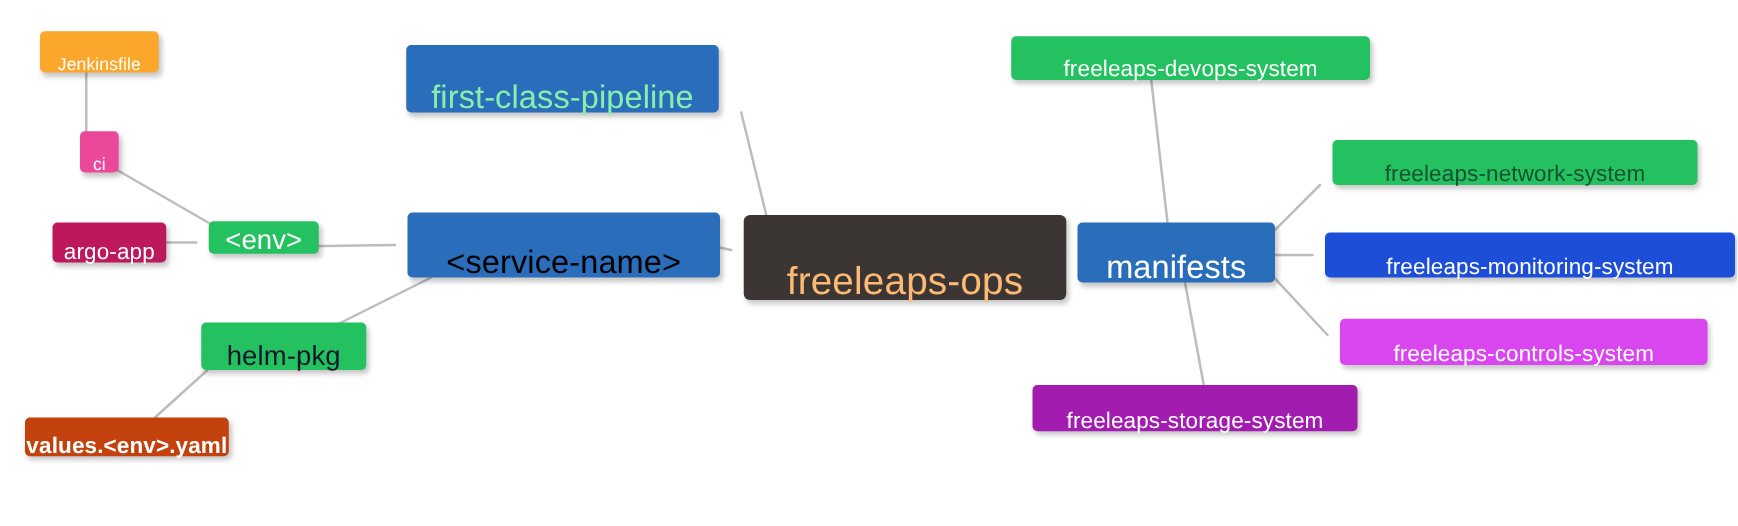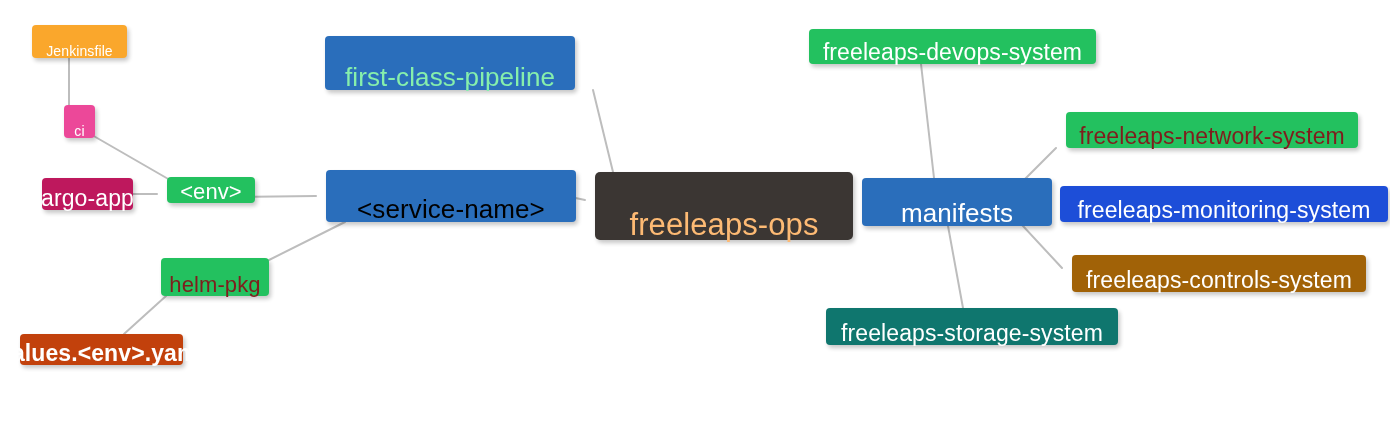--- a/index.html
+++ b/index.html
@@ -65,21 +65,21 @@
   }
   .n-red {
     background: #f4511e;
   }
   .n-orange {
     background: #faa72c;
   }
   .sz-xl { font-size: 31px; }
   .sz-lg { font-size: 26px; }
   .sz-md { font-size: 22px; }
-  .sz-sm { font-size: 23px; }
+  .sz-sm { font-size: 18px; }
   .sz-xs { font-size: 14px; }
 </style>
 </head>
 <body>
 
 <div id="mindmap-canvas">
   <svg id="edge-layer" viewBox="0 0 1390 421" width="1390" height="421" xmlns="http://www.w3.org/2000/svg">
       <line x1="585" y1="200" x2="566" y2="196" class="edge-line" stroke="#bdbdbd"></line>
       <line x1="613" y1="172" x2="593" y2="90" class="edge-line" stroke="#bdbdbd"></line>
       <line x1="843" y1="202" x2="852" y2="202" class="edge-line" stroke="#bdbdbd"></line>
@@ -98,42 +98,42 @@
   <div id="node-layer">
       <div class="node n-root sz-xl" style="left: 585px; top: 172px; width: 258px; height: 68px; background: rgb(59, 54, 51); color: #fdba74;">
         <span class="node-label">freeleaps-ops</span>
       </div>
       <div class="node n-blue sz-lg" style="left: 315px; top: 36px; width: 250px; height: 54px; background: rgb(42, 110, 187); color: #86efac;">
         <span class="node-label">first-class-pipeline</span>
       </div>
       <div class="node n-blue sz-lg" style="left: 316px; top: 170px; width: 250px; height: 52px; background: rgb(42, 110, 187); color: #000000;">
         <span class="node-label">&lt;service-name&gt;</span>
       </div>
-      <div class="node n-blue sz-lg" style="left: 852px; top: 178px; width: 190px; height: 48px; background: rgb(42, 110, 187); color: rgb(255, 255, 255);">
+      <div class="node n-blue sz-lg" style="left: 852px; top: 178px; width: 158px; height: 48px; background: rgb(42, 110, 187); color: rgb(255, 255, 255);">
         <span class="node-label">manifests</span>
       </div>
       <div class="node n-green sz-md" style="left: 157px; top: 177px; width: 88px; height: 26px; background: rgb(35, 193, 95); color: rgb(255, 255, 255);">
         <span class="node-label">&lt;env&gt;</span>
       </div>
-      <div class="node n-green sz-md" style="left: 151px; top: 258px; width: 108px; height: 38px; background: rgb(35, 193, 95); color: #7f1d1d;">
+      <div class="node n-green sz-md" style="left: 151px; top: 258px; width: 132px; height: 38px; background: rgb(35, 193, 95); color: #0f172a;">
         <span class="node-label">helm-pkg</span>
       </div>
       <div class="node n-green sz-sm" style="left: 799px; top: 29px; width: 287px; height: 35px; background: rgb(35, 193, 95); color: rgb(255, 255, 255);">
         <span class="node-label">freeleaps-devops-system</span>
       </div>
-      <div class="node n-green sz-sm" style="left: 1056px; top: 112px; width: 292px; height: 36px; background: rgb(35, 193, 95); color: #7f1d1d;">
+      <div class="node n-green sz-sm" style="left: 1056px; top: 112px; width: 292px; height: 36px; background: rgb(35, 193, 95); color: #14532d;">
         <span class="node-label">freeleaps-network-system</span>
       </div>
       <div class="node n-green sz-sm" style="left: 1050px; top: 186px; width: 328px; height: 36px; background: #1d4ed8; color: rgb(255, 255, 255);">
         <span class="node-label">freeleaps-monitoring-system</span>
       </div>
-      <div class="node n-green sz-sm" style="left: 1062px; top: 255px; width: 294px; height: 37px; background: #a16207; color: rgb(255, 255, 255);">
+      <div class="node n-green sz-sm" style="left: 1062px; top: 255px; width: 294px; height: 37px; background: #d946ef; color: rgb(255, 255, 255);">
         <span class="node-label">freeleaps-controls-system</span>
       </div>
-      <div class="node n-green sz-sm" style="left: 816px; top: 308px; width: 292px; height: 37px; background: #0f766e; color: rgb(255, 255, 255);">
+      <div class="node n-green sz-sm" style="left: 816px; top: 308px; width: 260px; height: 37px; background: #a21caf; color: rgb(255, 255, 255);">
         <span class="node-label">freeleaps-storage-system</span>
       </div>
       <div class="node n-red sz-sm" style="left: 32px; top: 178px; width: 91px; height: 32px; background: #be185d; color: rgb(255, 255, 255);">
         <span class="node-label">argo-app</span>
       </div>
       <div class="node n-red sz-xs" style="left: 54px; top: 105px; width: 31px; height: 33px; background: #ec4899; color: rgb(255, 255, 255);">
         <span class="node-label">ci</span>
       </div>
       <div class="node n-red sz-sm" style="left: 10px; top: 334px; width: 163px; height: 31px; background: #c2410c; color: rgb(255, 255, 255); font-weight: bold;">
         <span class="node-label">values.&lt;env&gt;.yaml</span>

